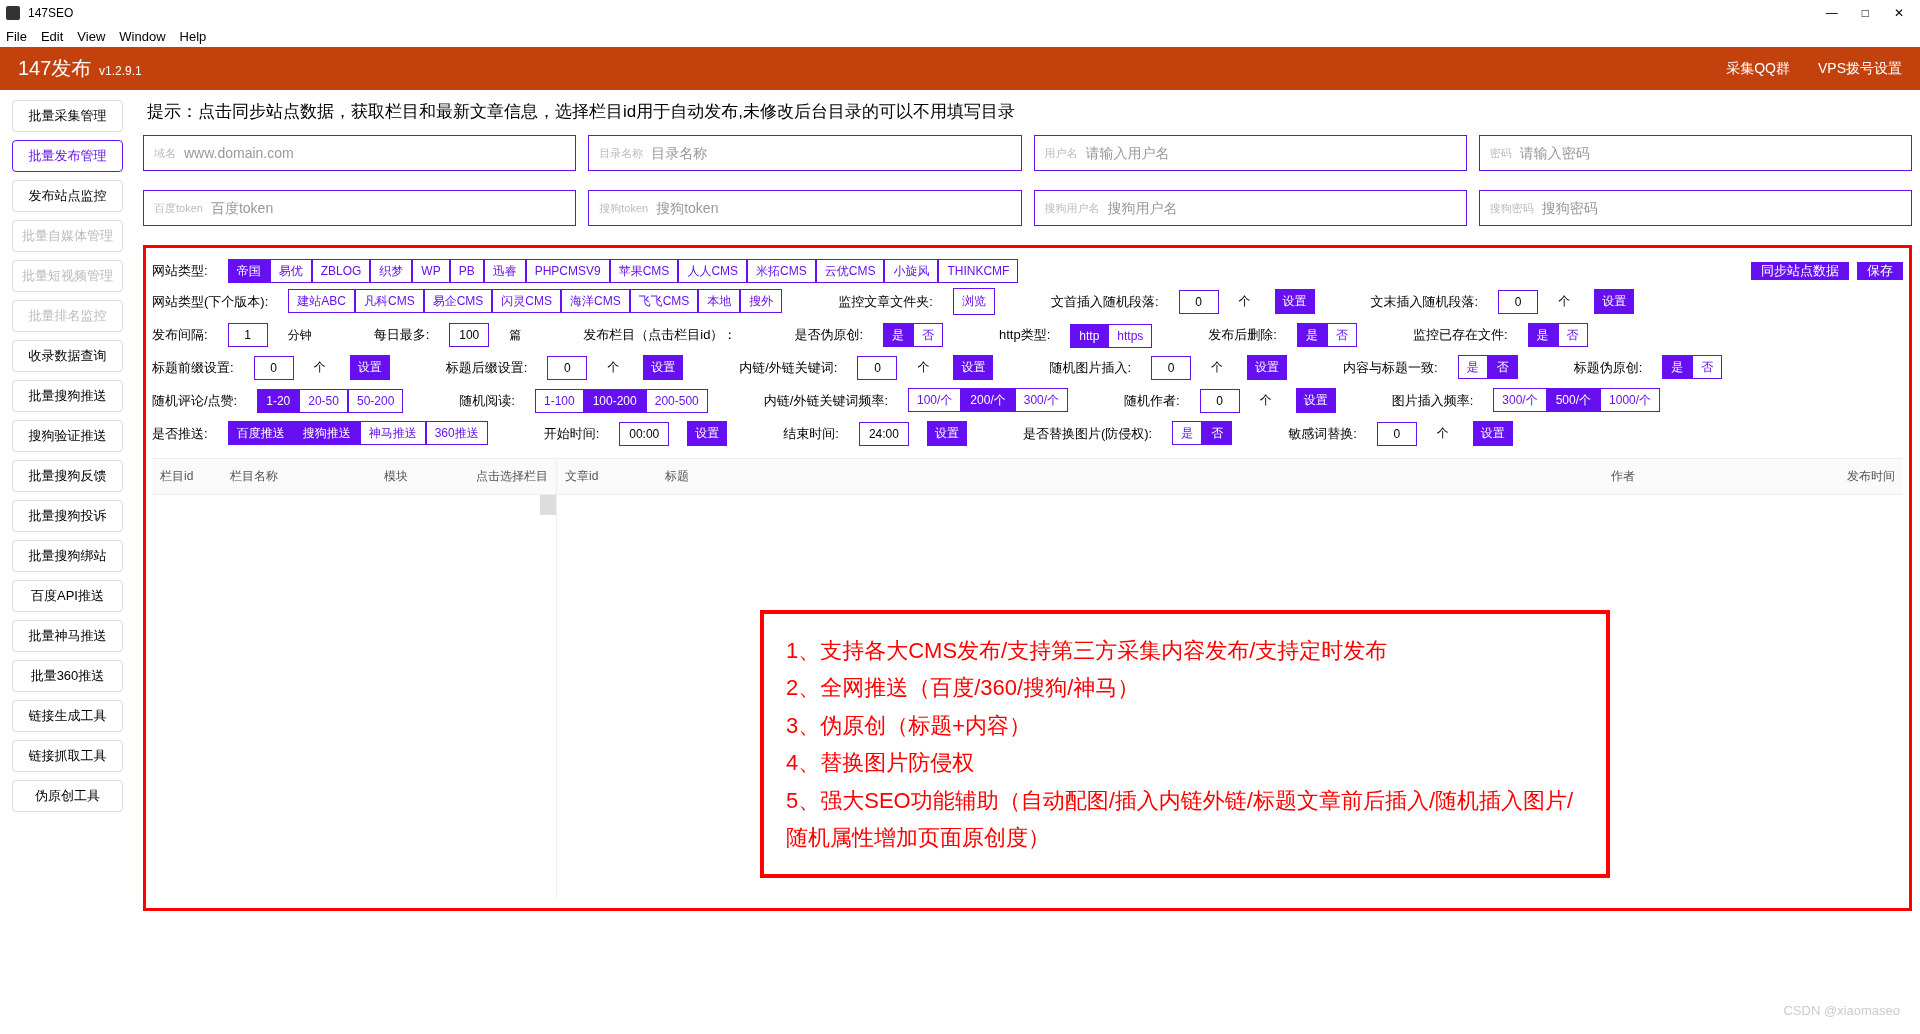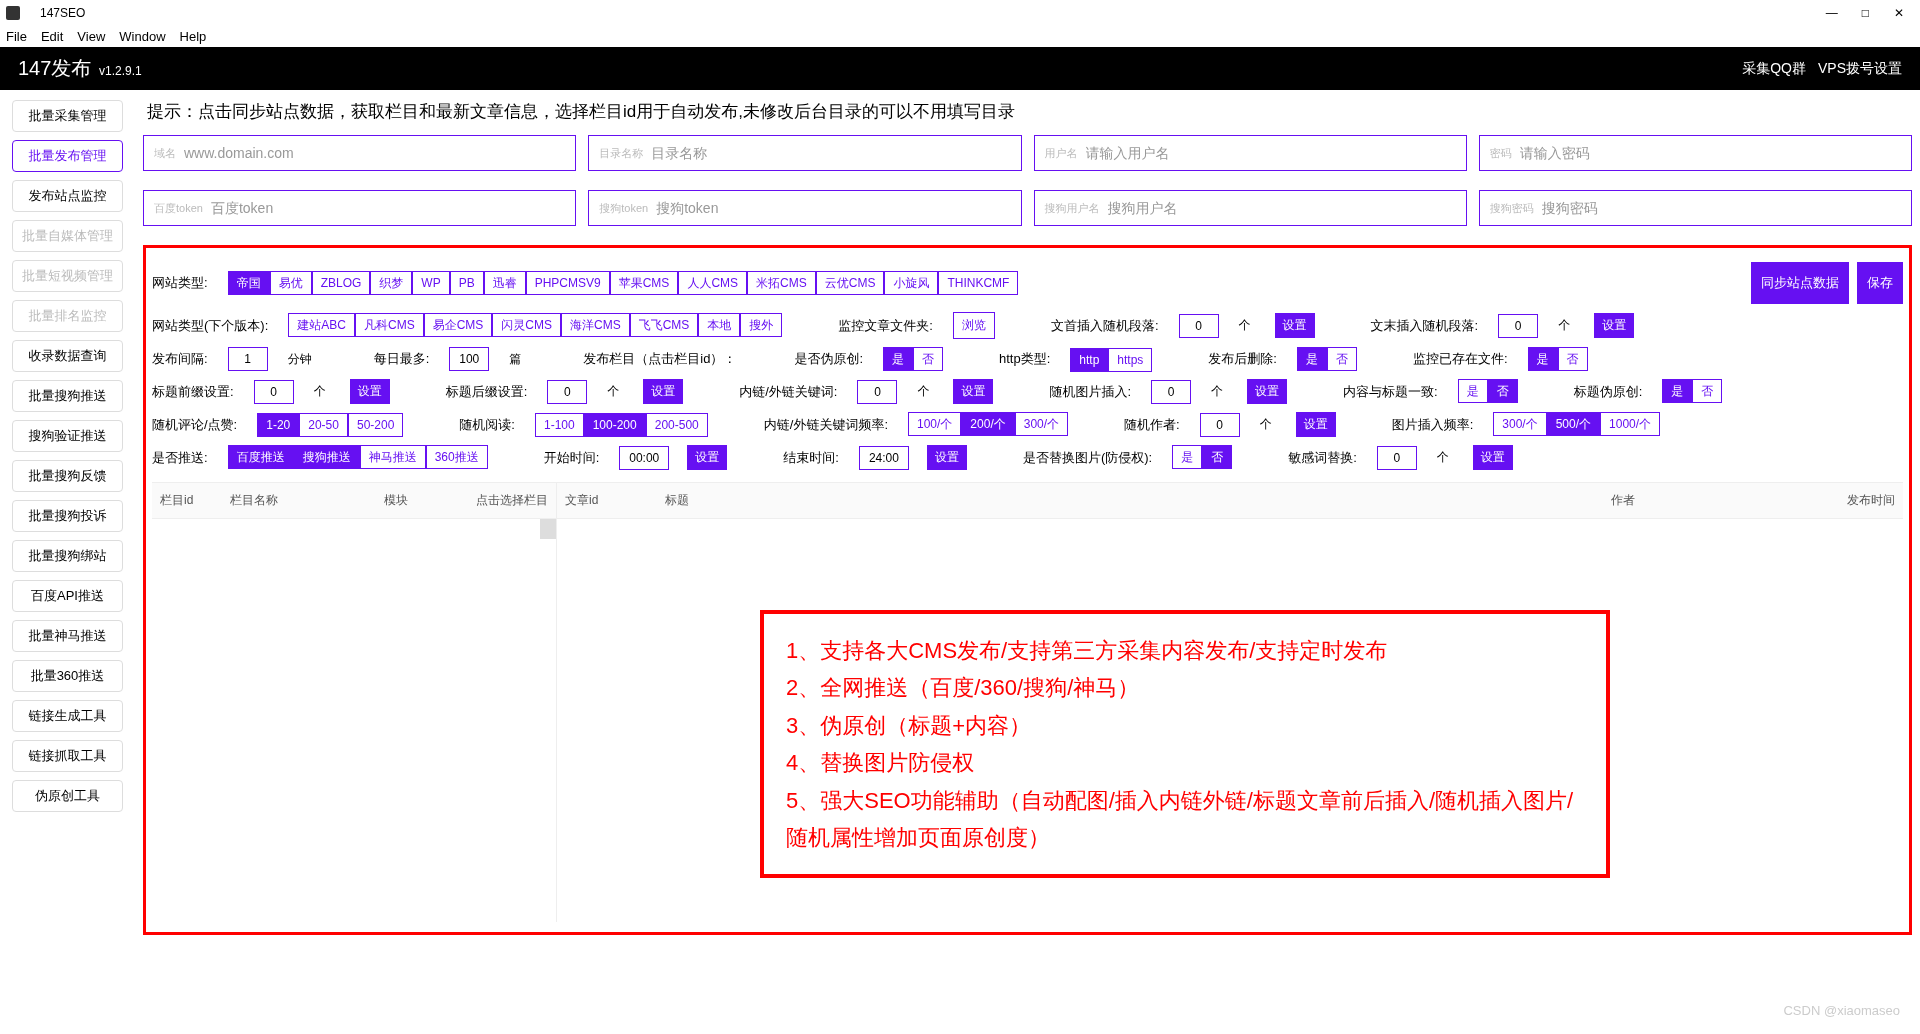--- a/index.html
+++ b/index.html
@@ -1,27 +1,27 @@
 <!DOCTYPE html>
 <html><head>
 <meta charset="utf-8">
 <style>
 *{margin:0;padding:0;box-sizing:border-box;font-family:"Microsoft YaHei",Arial,sans-serif;font-size:13px}
 body{background:#fff;width:1920px;height:1034px;overflow:hidden}
 .titlebar{height:25px;display:flex;align-items:center;padding:0 6px;justify-content:space-between}
-.titlebar-left{display:flex;align-items:center;gap:20px}
+.titlebar-left{display:flex;align-items:center;gap:8px}
 .titlebar-icon{width:14px;height:14px;background:#333;border-radius:2px}
 .titlebar-title{font-size:12px}
 .titlebar-btns span{display:inline-block;width:30px;text-align:center;font-size:12px;cursor:pointer}
 .menubar{height:22px;display:flex;align-items:center;padding:0 6px;gap:14px;font-size:12px}
 .menubar span{cursor:pointer}
-.header{background:#000000;height:43px;display:flex;align-items:center;color:#fff;padding:0 18px;justify-content:space-between}
+.header{background:#c2410c;height:43px;display:flex;align-items:center;color:#fff;padding:0 18px;justify-content:space-between}
 .header-title{font-size:20px;font-weight:500}
 .header-ver{font-size:12px;margin-left:4px}
-.header-right span{margin-left:12px;font-size:14px;cursor:pointer}
+.header-right span{margin-left:28px;font-size:14px;cursor:pointer}
 .main{display:flex;height:calc(1034px - 90px)}
 .sidebar{width:135px;padding:10px 12px;display:flex;flex-direction:column;gap:8px}
 .sidebtn{border:1px solid #ddd;border-radius:4px;height:32px;display:flex;align-items:center;justify-content:center;font-size:13px;cursor:pointer;background:#fff}
 .sidebtn.active{color:#6610f2;border-color:#6610f2}
 .sidebtn.disabled{color:#bbb}
 .content{flex:1;padding:0 8px;overflow:hidden}
 .tip{font-size:17px;padding:10px 4px 12px 4px}
 .inputs-row{display:flex;gap:12px;margin-bottom:19px}
 .field{border:1px solid #6610f2;height:36px;display:flex;align-items:center;padding:0 10px;flex:1}
 .field-label{color:#bbb;font-size:11px;margin-right:8px;white-space:nowrap}
@@ -30,21 +30,21 @@
 .redbox{border:3px solid red;padding:10px 6px;margin-top:4px}
 .cfg-row{display:flex;align-items:center;padding:4px 0;flex-wrap:nowrap;gap:18px}
 .cfg-label{font-size:13px;margin-right:2px;white-space:nowrap}
 .opt{border:1px solid #6610f2;color:#6610f2;padding:4px 8px;font-size:12px;cursor:pointer;background:#fff;white-space:nowrap}
 .opt.sel{background:#6610f2;color:#fff}
 .numbox{border:1px solid #6610f2;width:40px;height:24px;text-align:center;font-size:12px;outline:none}
 .unit{font-size:12px;margin:0 6px 0 2px}
 .setbtn{background:#6610f2;color:#fff;padding:4px 8px;font-size:12px;cursor:pointer;white-space:nowrap}
 .gap{width:20px}
 .topbtns{margin-left:auto;display:flex;gap:8px}
-.bigbtn{background:#6610f2;color:#fff;padding:12px 10px;font-size:13px;cursor:pointer;white-space:nowrap}
+.bigbtn{background:#6610f2;color:#fff;padding:0 10px;font-size:13px;cursor:pointer;white-space:nowrap}
 .tables{display:flex;margin-top:8px;border-top:1px solid #eee;height:440px}
 .tbl-left{width:405px;border-right:1px solid #eee;position:relative}
 .tbl-right{flex:1}
 .th-row{display:flex;height:36px;align-items:center;border-bottom:1px solid #eee;background:#fafafa}
 .th{font-size:12px;color:#555;padding:0 8px}
 .tbl-left .scroll{position:absolute;right:0;top:36px;width:16px;height:20px;background:#ddd}
 .overlay{position:absolute;border:4px solid red;padding:18px 22px;left:760px;top:610px;width:850px;background:rgba(255,255,255,0.9)}
 .overlay div{color:red;font-size:22px;line-height:1.7}
 .watermark{position:absolute;right:20px;bottom:16px;color:#ccc;font-size:13px}
 </style>

